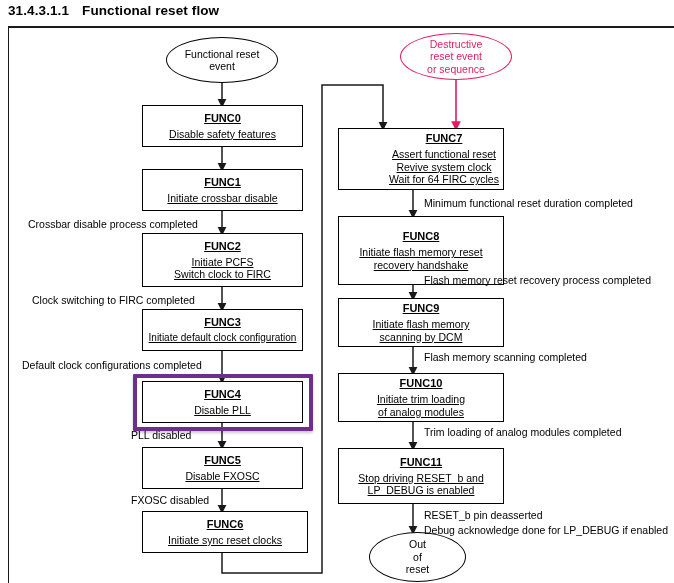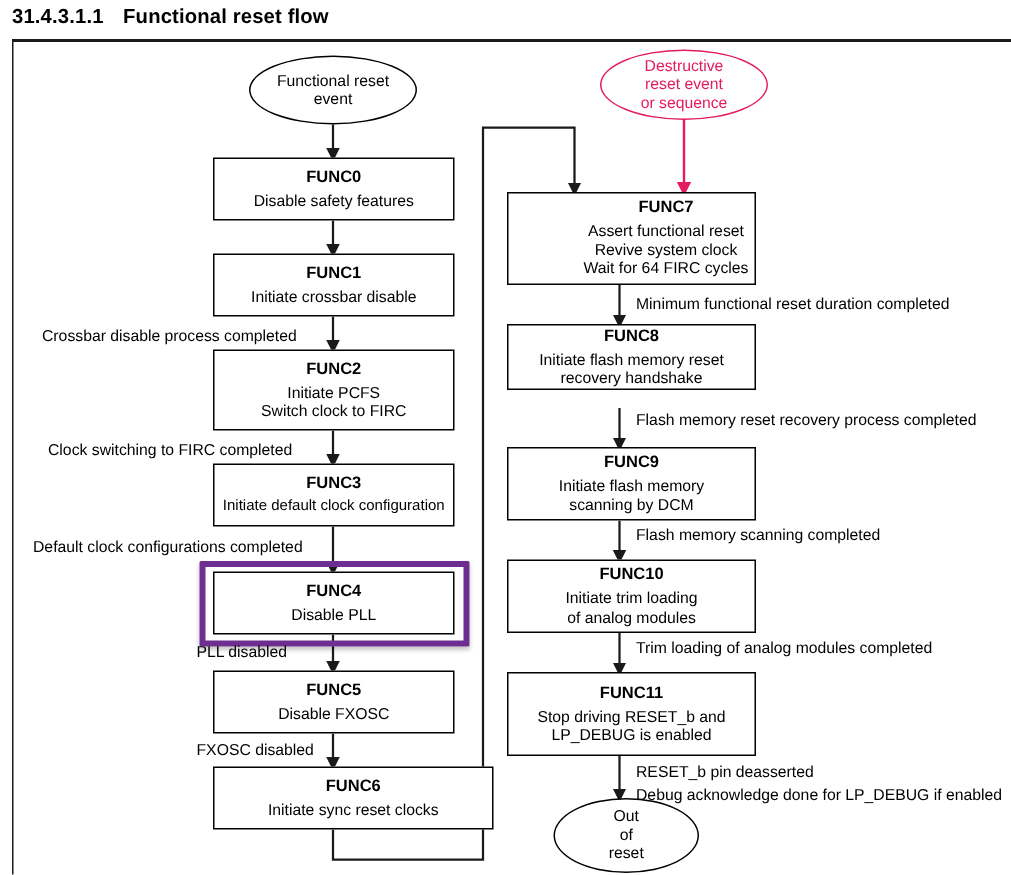--- a/index.html
+++ b/index.html
@@ -12,21 +12,21 @@
 
   #diagram-frame{position:absolute;left:8px;top:26px;width:672px;height:565px;
                  border-top:2.5px solid #1a1a1a;border-left:1.6px solid #1a1a1a;
                  box-sizing:border-box;}
 
   .canvas{position:absolute;left:0;top:0;width:674px;height:583px;}
 
   
   .node{position:absolute;box-sizing:border-box;border:1.6px solid #000;
         background:#fff;display:flex;flex-direction:column;align-items:center;
-        justify-content:center;text-align:center;}
+        justify-content:center;text-align:center;text-decoration:underline;}
   .node .hdr{font-size:11px;font-weight:bold;line-height:13px;margin-bottom:3px;}
   .node .ln{font-size:10.5px;line-height:12.5px;white-space:nowrap;}
 
   
   .hl{position:absolute;box-sizing:border-box;border:4px solid #6d2e8f;
       background:transparent;border-radius:1px;
       box-shadow:0 2px 3px rgba(0,0,0,.22);}
 
   
   .ellipse{position:absolute;box-sizing:border-box;border:1.8px solid #000;
@@ -139,33 +139,33 @@
   <div class="node" style="left:142px;top:381px;width:161px;height:42px;">
     <div class="hdr">FUNC4</div>
     <div class="ln">Disable PLL</div>
   </div>
 
   <div class="node" style="left:142px;top:447px;width:161px;height:42px;">
     <div class="hdr">FUNC5</div>
     <div class="ln">Disable FXOSC</div>
   </div>
 
-  <div class="node" style="left:142px;top:511px;width:187px;height:42px;">
+  <div class="node" style="left:142px;top:511px;width:166px;height:42px;">
     <div class="hdr">FUNC6</div>
     <div class="ln">Initiate sync reset clocks</div>
   </div>
 
   <div class="node" style="left:338px;top:128px;width:166px;height:62px;padding-left:46px;">
     <div class="hdr">FUNC7</div>
     <div class="ln">Assert functional reset</div>
     <div class="ln">Revive system clock</div>
     <div class="ln">Wait for 64 FIRC cycles</div>
   </div>
 
-  <div class="node" style="left:338px;top:216px;width:166px;height:44px;">
+  <div class="node" style="left:338px;top:216px;width:166px;height:69px;">
     <div class="hdr">FUNC8</div>
     <div class="ln">Initiate flash memory reset</div>
     <div class="ln">recovery handshake</div>
   </div>
 
   <div class="node" style="left:338px;top:298px;width:166px;height:49px;">
     <div class="hdr">FUNC9</div>
     <div class="ln">Initiate flash memory</div>
     <div class="ln">scanning by DCM</div>
   </div>

